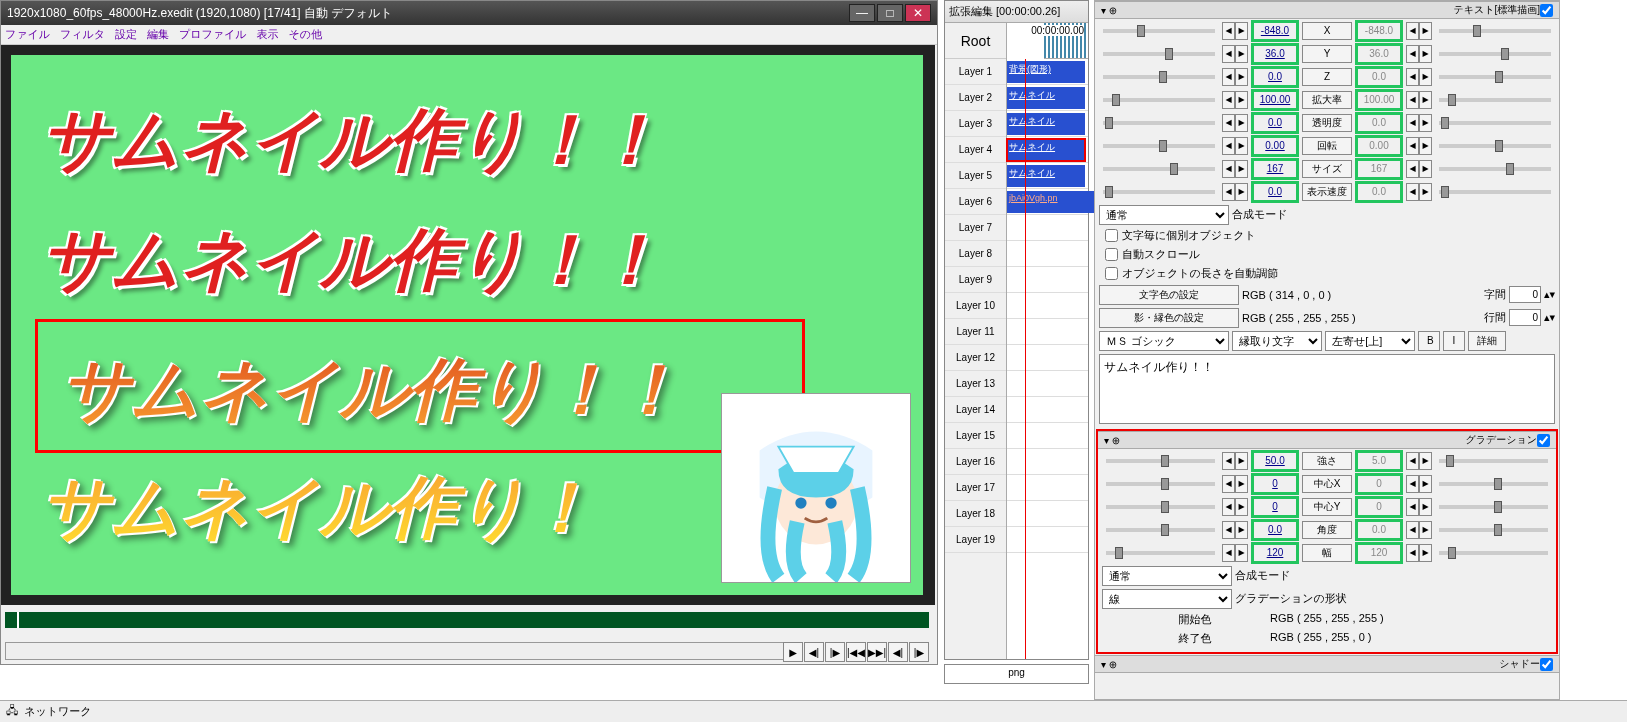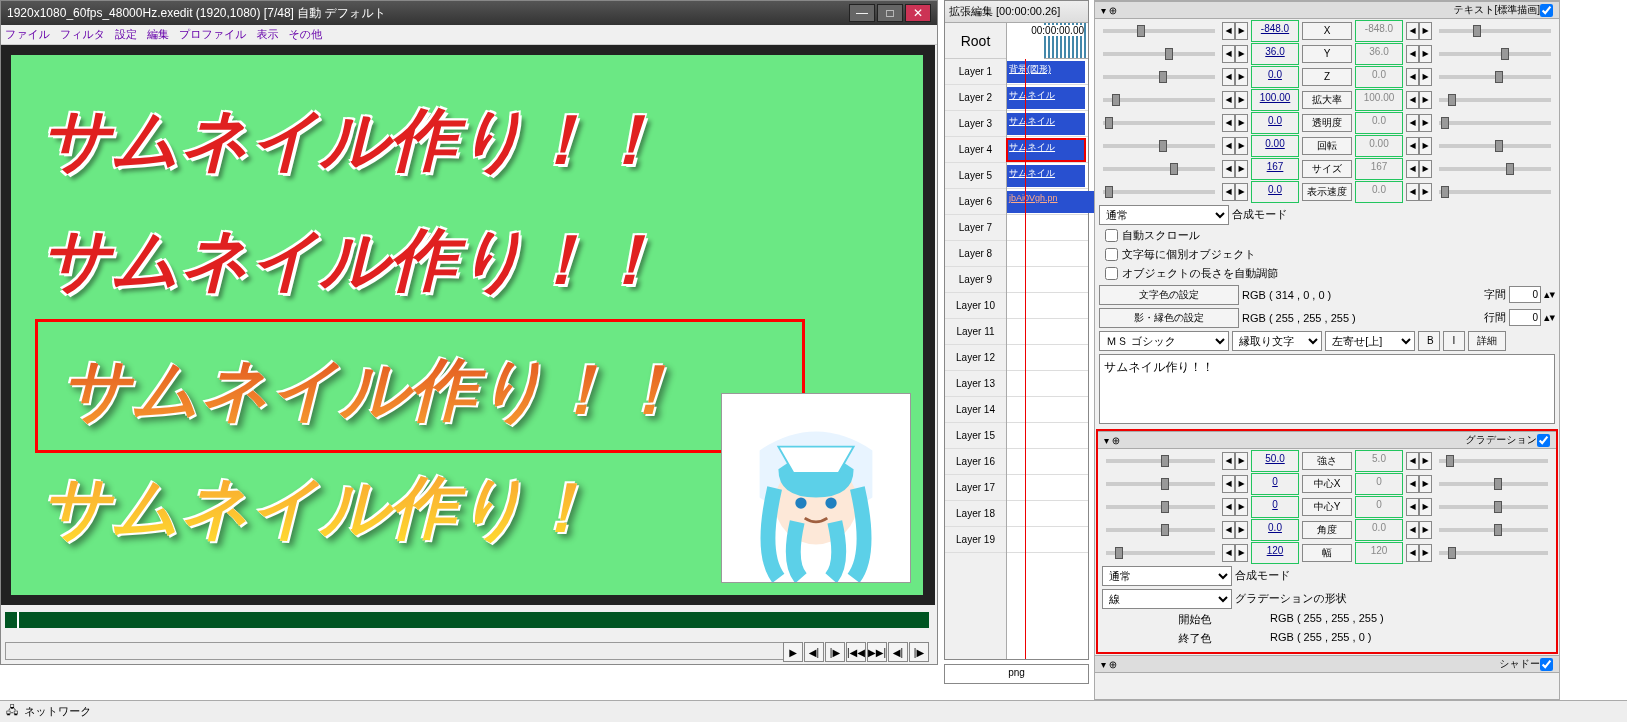--- a/index.html
+++ b/index.html
@@ -45,42 +45,42 @@
 .playhead { position:absolute; top:36px; bottom:0; width:1px; background:#e00; }
 .filetab { position:absolute; left:944px; top:664px; width:145px; height:20px; border:1px solid #888; text-align:center; padding-top:2px; font-size:10px; }
 
 
 .props { position:absolute; left:1094px; top:0; width:466px; height:700px; border:1px solid #aaa; background:#f0f0f0; overflow:hidden; }
 .prow { display:flex; align-items:center; height:23px; padding:0 4px; gap:3px; }
 .slider { flex:1; height:4px; background:#ccc; position:relative; margin:0 4px; }
 .slider .thumb { position:absolute; top:-4px; width:8px; height:12px; background:#999; border:1px solid #555; }
 .spin { display:flex; }
 .spin button { width:13px; height:18px; border:1px solid #888; background:#f4f4f4; font-size:8px; cursor:pointer; padding:0; }
-.val { width:48px; height:22px; border:1px solid #22c55e; text-align:center; font-size:10px; line-height:16px; text-decoration:underline; color:#008; cursor:pointer; }
+.val { width:48px; height:22px; border:3px solid #22c55e; text-align:center; font-size:10px; line-height:16px; text-decoration:underline; color:#008; cursor:pointer; }
 .val.dim { color:#888; text-decoration:none; }
 .plabel { width:50px; height:18px; border:1px solid #888; background:#f4f4f4; text-align:center; font-size:10px; line-height:16px; cursor:pointer; }
 .chkrow { padding:2px 10px; display:flex; align-items:center; gap:4px; font-size:11px; }
 .combo { height:20px; border:1px solid #888; background:#fff; font-size:11px; padding:0 2px; }
 .btn { height:20px; border:1px solid #888; background:#f4f4f4; font-size:10px; padding:0 8px; cursor:pointer; }
 .txtarea { width:456px; height:70px; margin:2px 4px; border:1px solid #888; background:#fff; padding:4px; font-size:12px; resize:none; }
 .section-hdr { height:18px; background:#ddd; border-top:1px solid #aaa; border-bottom:1px solid #aaa; display:flex; align-items:center; padding:0 6px; font-size:10px; }
 .section-hdr .sp { flex:1; }
 .grad-box { border:2px solid #e00; margin:1px; padding-bottom:4px; }
 .colorrow { display:flex; padding:2px 22px; font-size:11px; }
 .colorrow .lbl { width:150px; text-align:center; }
 .numbox { width:32px; height:17px; border:1px solid #888; text-align:right; padding-right:2px; font-size:10px; }
 
 .taskbar { position:absolute; left:0; bottom:0; width:1627px; height:22px; background:#eee; border-top:1px solid #aaa; display:flex; align-items:center; padding:0 6px; font-size:11px; gap:6px; }
 </style>
 </head>
 <body>
 
 <div class="main-win">
   <div class="titlebar">
-    <span>1920x1080_60fps_48000Hz.exedit (1920,1080)  [7/48]  自動  デフォルト</span>
+    <span>1920x1080_60fps_48000Hz.exedit (1920,1080)  [17/41]  自動  デフォルト</span>
     <span class="sp"></span>
     <div class="winbtn">—</div>
     <div class="winbtn">□</div>
     <div class="winbtn close">✕</div>
   </div>
   <div class="menubar">
     <span>ファイル</span>
     <span>フィルタ</span>
     <span>設定</span>
     <span>編集</span>
@@ -356,25 +356,25 @@
         </div>
       </div>
     </div>
 
   <div class="prow">
     <select class="combo" style="width:130px"><option>通常</option></select>
     <span>合成モード</span>
   </div>
   <div class="chkrow">
       <input type="checkbox" style="">
-      <span>自動スクロール</span>
+      <span>文字毎に個別オブジェクト</span>
     </div>
   <div class="chkrow">
       <input type="checkbox" style="">
-      <span>文字毎に個別オブジェクト</span>
+      <span>自動スクロール</span>
     </div>
   <div class="chkrow">
       <input type="checkbox" style="">
       <span>オブジェクトの長さを自動調節</span>
     </div>
 
   <div class="prow">
     <button class="btn" style="width:140px">文字色の設定</button>
     <span>RGB ( 314 , 0 , 0 )</span>
     <span class="sp" style="flex:1"></span>

